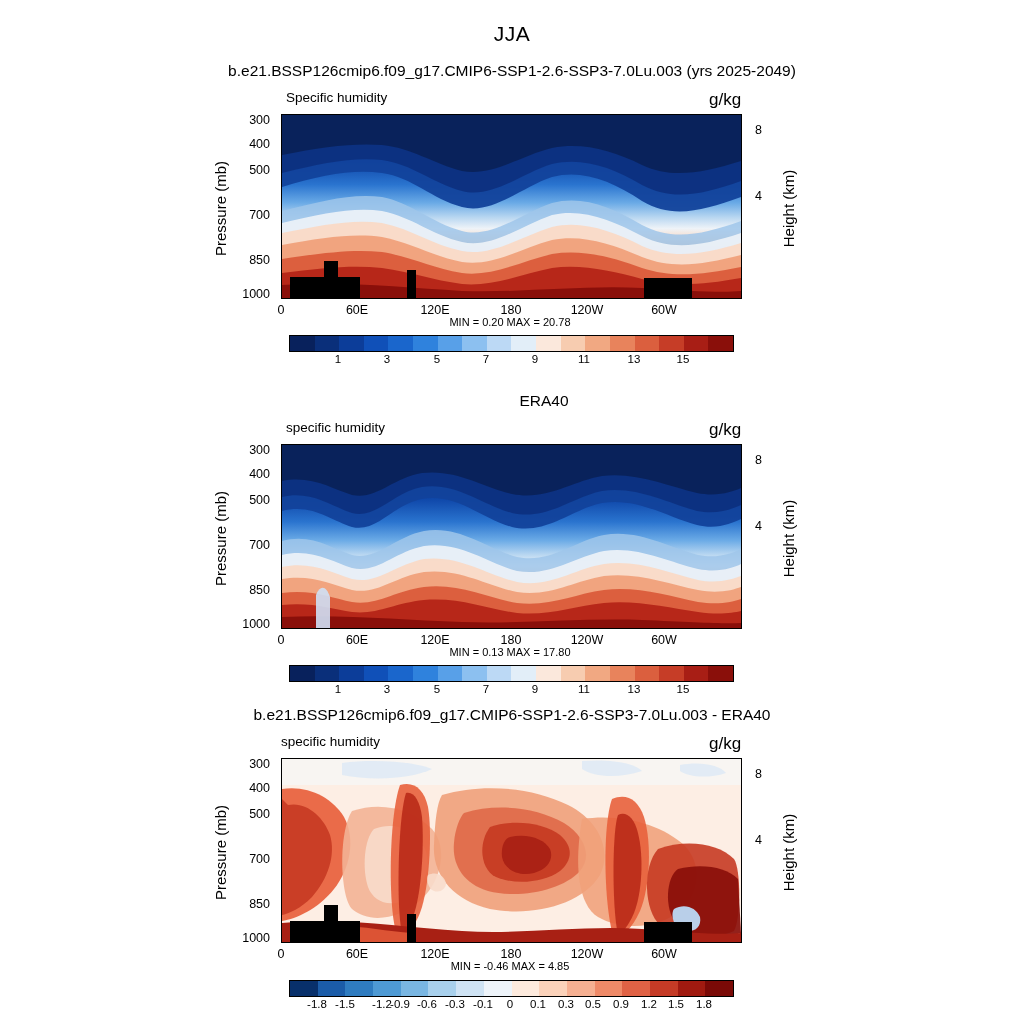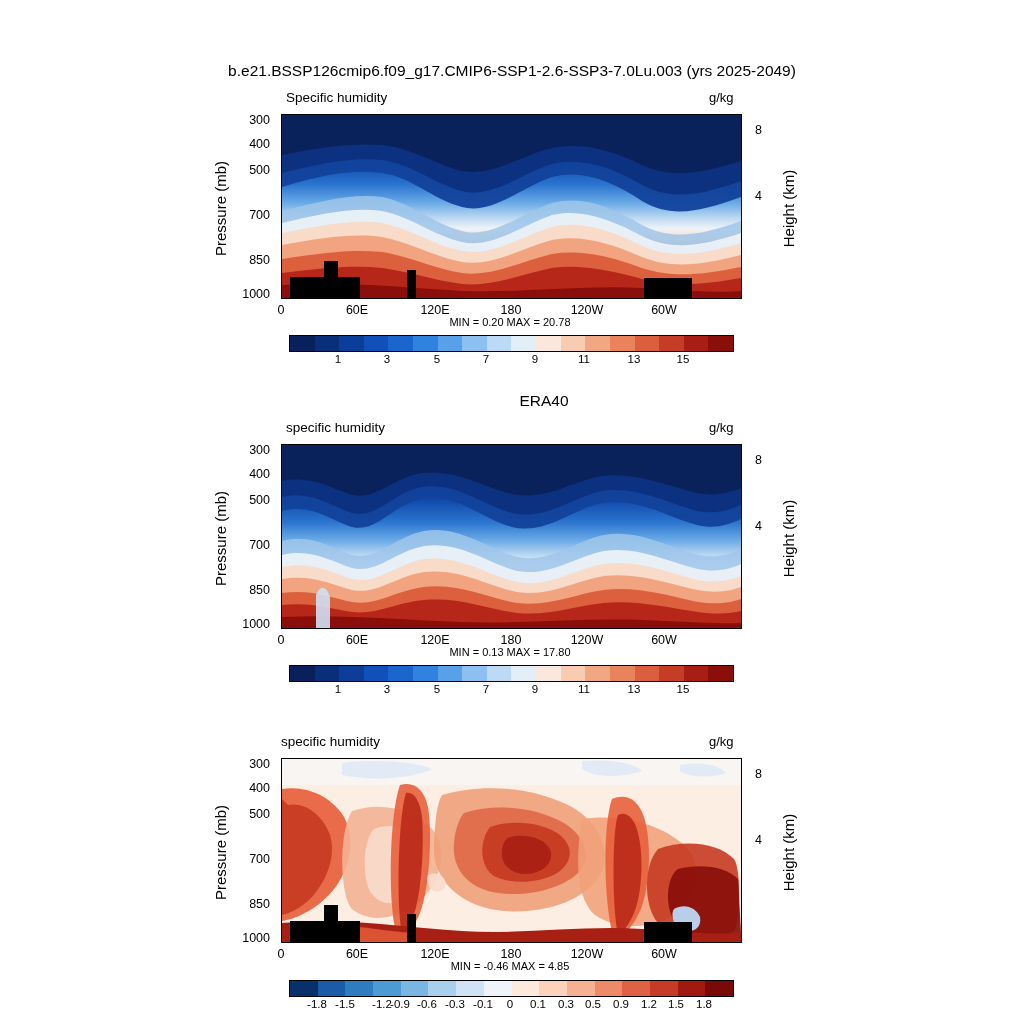--- a/index.html
+++ b/index.html
@@ -51,21 +51,21 @@
   .plot-inner {
     position: absolute;
     inset: 0;
   }
   .label-left-var {
     position: absolute;
     font-size: 13.5px;
   }
   .label-right-unit {
     position: absolute;
-    font-size: 13px;
+    font-size: 17px;
   }
   .axis-label-y {
     position: absolute;
     font-size: 15px;
     transform-origin: 50% 50%;
     white-space: nowrap;
   }
   .axis-label-y.left {
     transform: rotate(-90deg);
   }
@@ -117,20 +117,21 @@
   .topo {
     position: absolute;
     background: #000000;
   }
 </style>
 </head>
 <body>
 
 <div class="page">
 
+  <div class="main-title">JJA</div>
 
   <div class="panel" style="top:0;height:360px;">
     <div class="panel-title" style="top:62px;">b.e21.BSSP126cmip6.f09_g17.CMIP6-SSP1-2.6-SSP3-7.0Lu.003 (yrs 2025-2049)</div>
 
     <div class="label-left-var" style="left:286px;top:90px;">Specific humidity</div>
     <div class="label-right-unit" style="left:709px;top:90px;">g/kg</div>
 
     <div class="axis-label-y left" style="left:160px;top:200px;width:120px;text-align:center;">Pressure (mb)</div>
     <div class="axis-label-y right" style="left:728px;top:200px;width:120px;text-align:center;">Height (km)</div>
 
@@ -316,20 +317,21 @@
       <div class="cbar-label" style="left:148px;">5</div>
       <div class="cbar-label" style="left:197px;">7</div>
       <div class="cbar-label" style="left:246px;">9</div>
       <div class="cbar-label" style="left:295px;">11</div>
       <div class="cbar-label" style="left:345px;">13</div>
       <div class="cbar-label" style="left:394px;">15</div>
     </div>
   </div>
 
   <div class="panel" style="top:648px;height:376px;">
+    <div class="panel-title" style="top:58px;">b.e21.BSSP126cmip6.f09_g17.CMIP6-SSP1-2.6-SSP3-7.0Lu.003 - ERA40</div>
 
     <div class="label-left-var" style="left:281px;top:86px;">specific humidity</div>
     <div class="label-right-unit" style="left:709px;top:86px;">g/kg</div>
 
     <div class="axis-label-y left" style="left:160px;top:196px;width:120px;text-align:center;">Pressure (mb)</div>
     <div class="axis-label-y right" style="left:728px;top:196px;width:120px;text-align:center;">Height (km)</div>
 
     <div class="tick-label y-tick" style="left:218px;top:109px;width:52px;">300</div>
     <div class="tick-label y-tick" style="left:218px;top:133px;width:52px;">400</div>
     <div class="tick-label y-tick" style="left:218px;top:159px;width:52px;">500</div>

